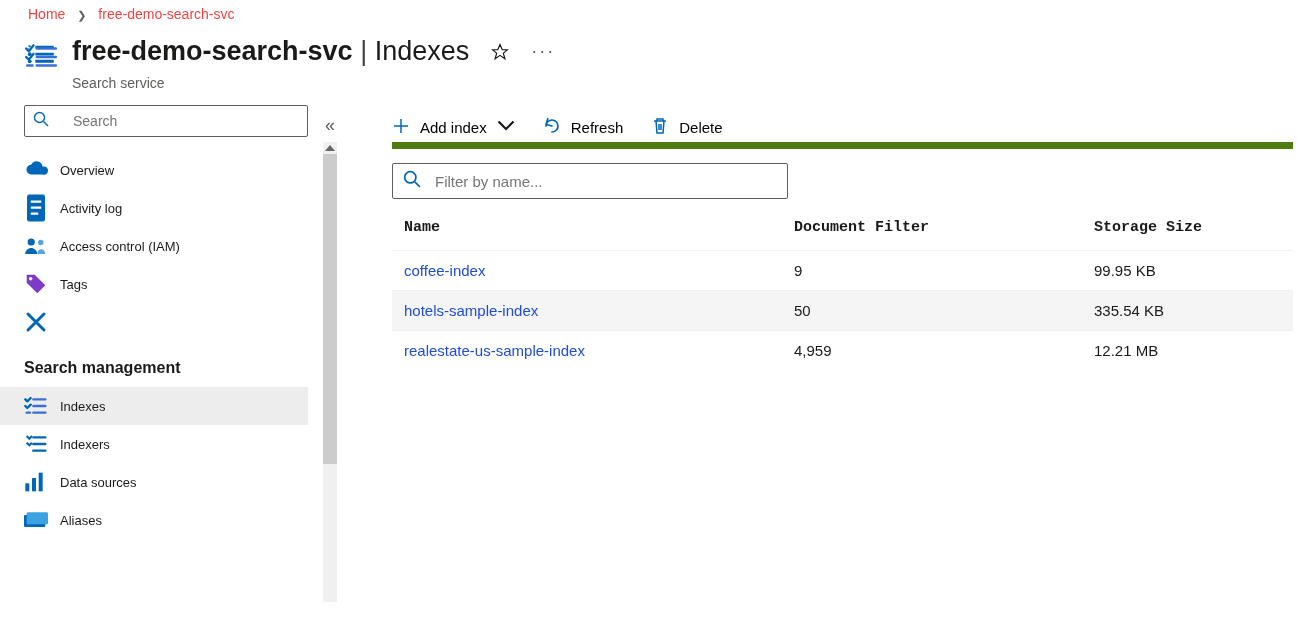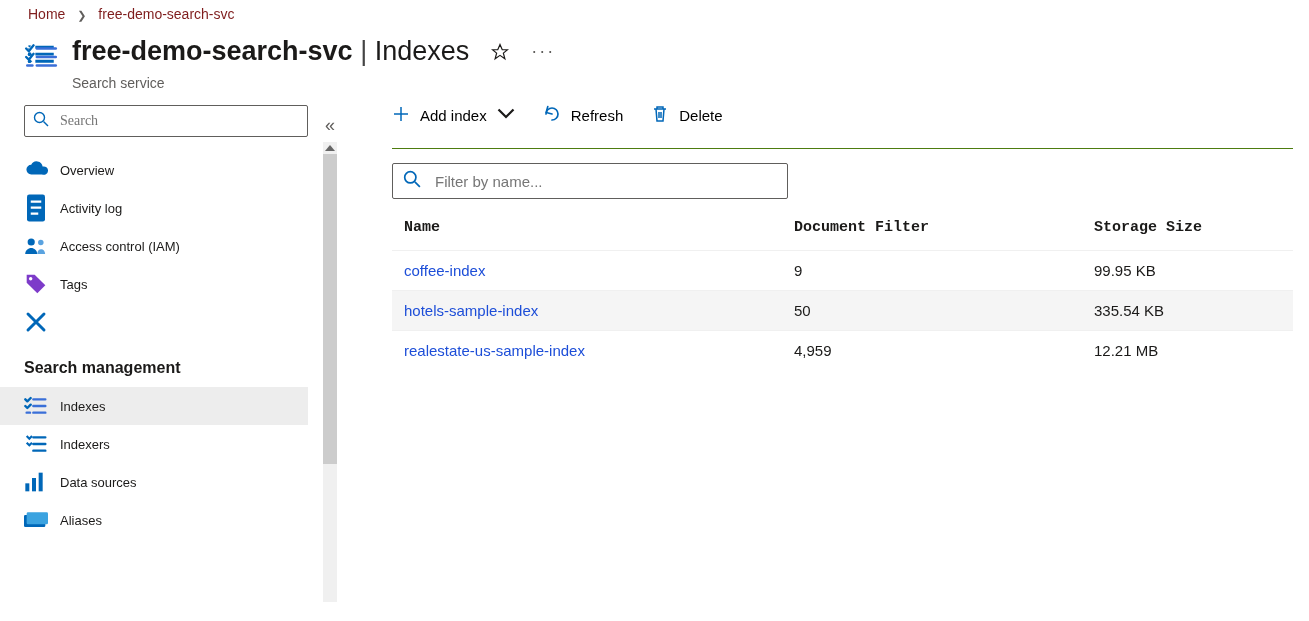--- a/index.html
+++ b/index.html
@@ -1,19 +1,19 @@
 <!DOCTYPE html>
 <html><head>
   <meta charset="utf-8">
   <style>
     * { box-sizing: border-box; margin: 0; padding: 0; font-family: "Segoe UI", -apple-system, sans-serif; }
     body { background: #fff; color: #1b1a19; width: 1309px; height: 621px; overflow: hidden; }
 
     .breadcrumb { padding: 6px 28px 4px; font-size: 14px; }
-    .breadcrumb a { color: #7f1d1d; text-decoration: none; }
+    .breadcrumb a { color: #ef4444; text-decoration: none; }
     .breadcrumb .sep { color: #605e5c; padding: 0 8px; font-size: 11px; }
 
     .header { display: flex; align-items: flex-start; padding: 10px 24px 14px 24px; gap: 14px; }
     .header-icon svg { width: 34px; height: 34px; margin-top:4px;}
     .title-row { display: flex; align-items: center; gap: 22px; }
     .title { font-size: 27px; font-weight: 600; color: #1b1a19; }
     .star-btn svg { width: 18px; height: 18px; }
     .star-btn, .more-btn { background: none; border: none; cursor: pointer; color: #605e5c; display:flex; align-items:center;}
     .subtitle { font-size: 14px; color: #605e5c; margin-top: 8px; }
 
@@ -22,29 +22,29 @@
     .sidebar-inner { flex: 1; padding-left: 24px; }
     .collapse-col { width: 44px; display:flex; flex-direction:column; align-items:center; padding-top:10px;}
     .collapse-btn { background: none; border: none; cursor: pointer; color: #605e5c; font-size: 18px; }
 
     .scroll-track { width:14px; background:#f0f0f0; height:460px; margin-top:6px; display:flex; flex-direction:column; align-items:center;}
     .scroll-arrow-up { width:0; height:0; border-left:5px solid transparent; border-right:5px solid transparent; border-bottom:6px solid #666; margin:3px 0;}
     .scroll-thumb { background:#ccc; width:14px; height:310px;}
 
     .sidebar-search { display: flex; align-items: center; border: 1px solid #605e5c; border-radius: 2px; padding: 4px 8px; margin-bottom: 14px; width: 284px; height:32px;}
     .sidebar-search svg { width:16px; height:16px; color:#0067b8;}
-    .sidebar-search input { border: none; outline: none; flex: 1; font-size: 14px; margin-left: 11px; font-family: Liberation Serif, serif; }
+    .sidebar-search input { border: none; outline: none; flex: 1; font-size: 14px; margin-left: 24px; }
 
     .sidebar-item { display: flex; align-items: center; height: 38px; padding: 0 6px 0 0; cursor: pointer; font-size: 13px; margin-left:-24px; padding-left:24px; width:308px;}
     .sidebar-item .icon-slot { width: 24px; height: 20px; margin-right: 12px; display: flex; align-items: center; }
     .sidebar-item.selected { background: #ededed; }
     .sidebar-section-title { font-size: 16px; font-weight: 600; padding: 18px 0 10px 0; }
 
     .main-col { flex: 1; padding-left: 40px; padding-right: 16px; }
-    .toolbar { display: flex; align-items: flex-start; gap: 28px; height: 44px; border-bottom: 1px solid #4d7c0f; margin-bottom:14px; padding-bottom:4px;}
+    .toolbar { display: flex; align-items: flex-end; gap: 28px; height: 44px; border-bottom: 7px solid #4d7c0f; margin-bottom:14px; padding-bottom:4px;}
     .toolbar-item { display:flex; align-items:center; gap:10px; cursor:pointer; font-size:15px; background:none; border:none;}
     .toolbar-item svg { width:18px; height:18px; }
 
     .filter-row { display:flex; align-items:center; border:1px solid #605e5c; border-radius:2px; padding:2px 10px; width:396px; height:36px; margin-bottom:20px;}
     .filter-row svg { width:18px; height:18px; color:#0067b8;}
     .filter-row input { border:none; outline:none; flex:1; font-size:15px; margin-left:14px; color:#1b1a19;}
     .filter-row input::placeholder { color:#767676;}
 
     .table { width:100%; border-collapse: collapse; font-size:15px;}
     .table th { text-align:left; font-weight:600; padding:0 12px 14px 12px;font-family:Liberation Mono, monospace; }

